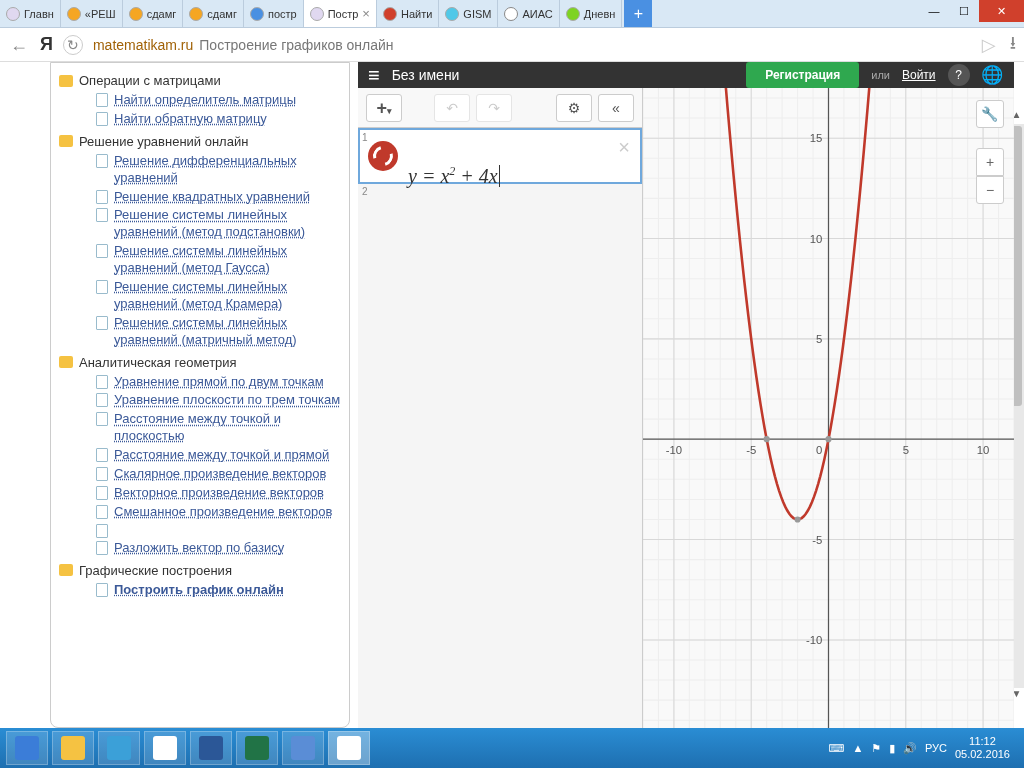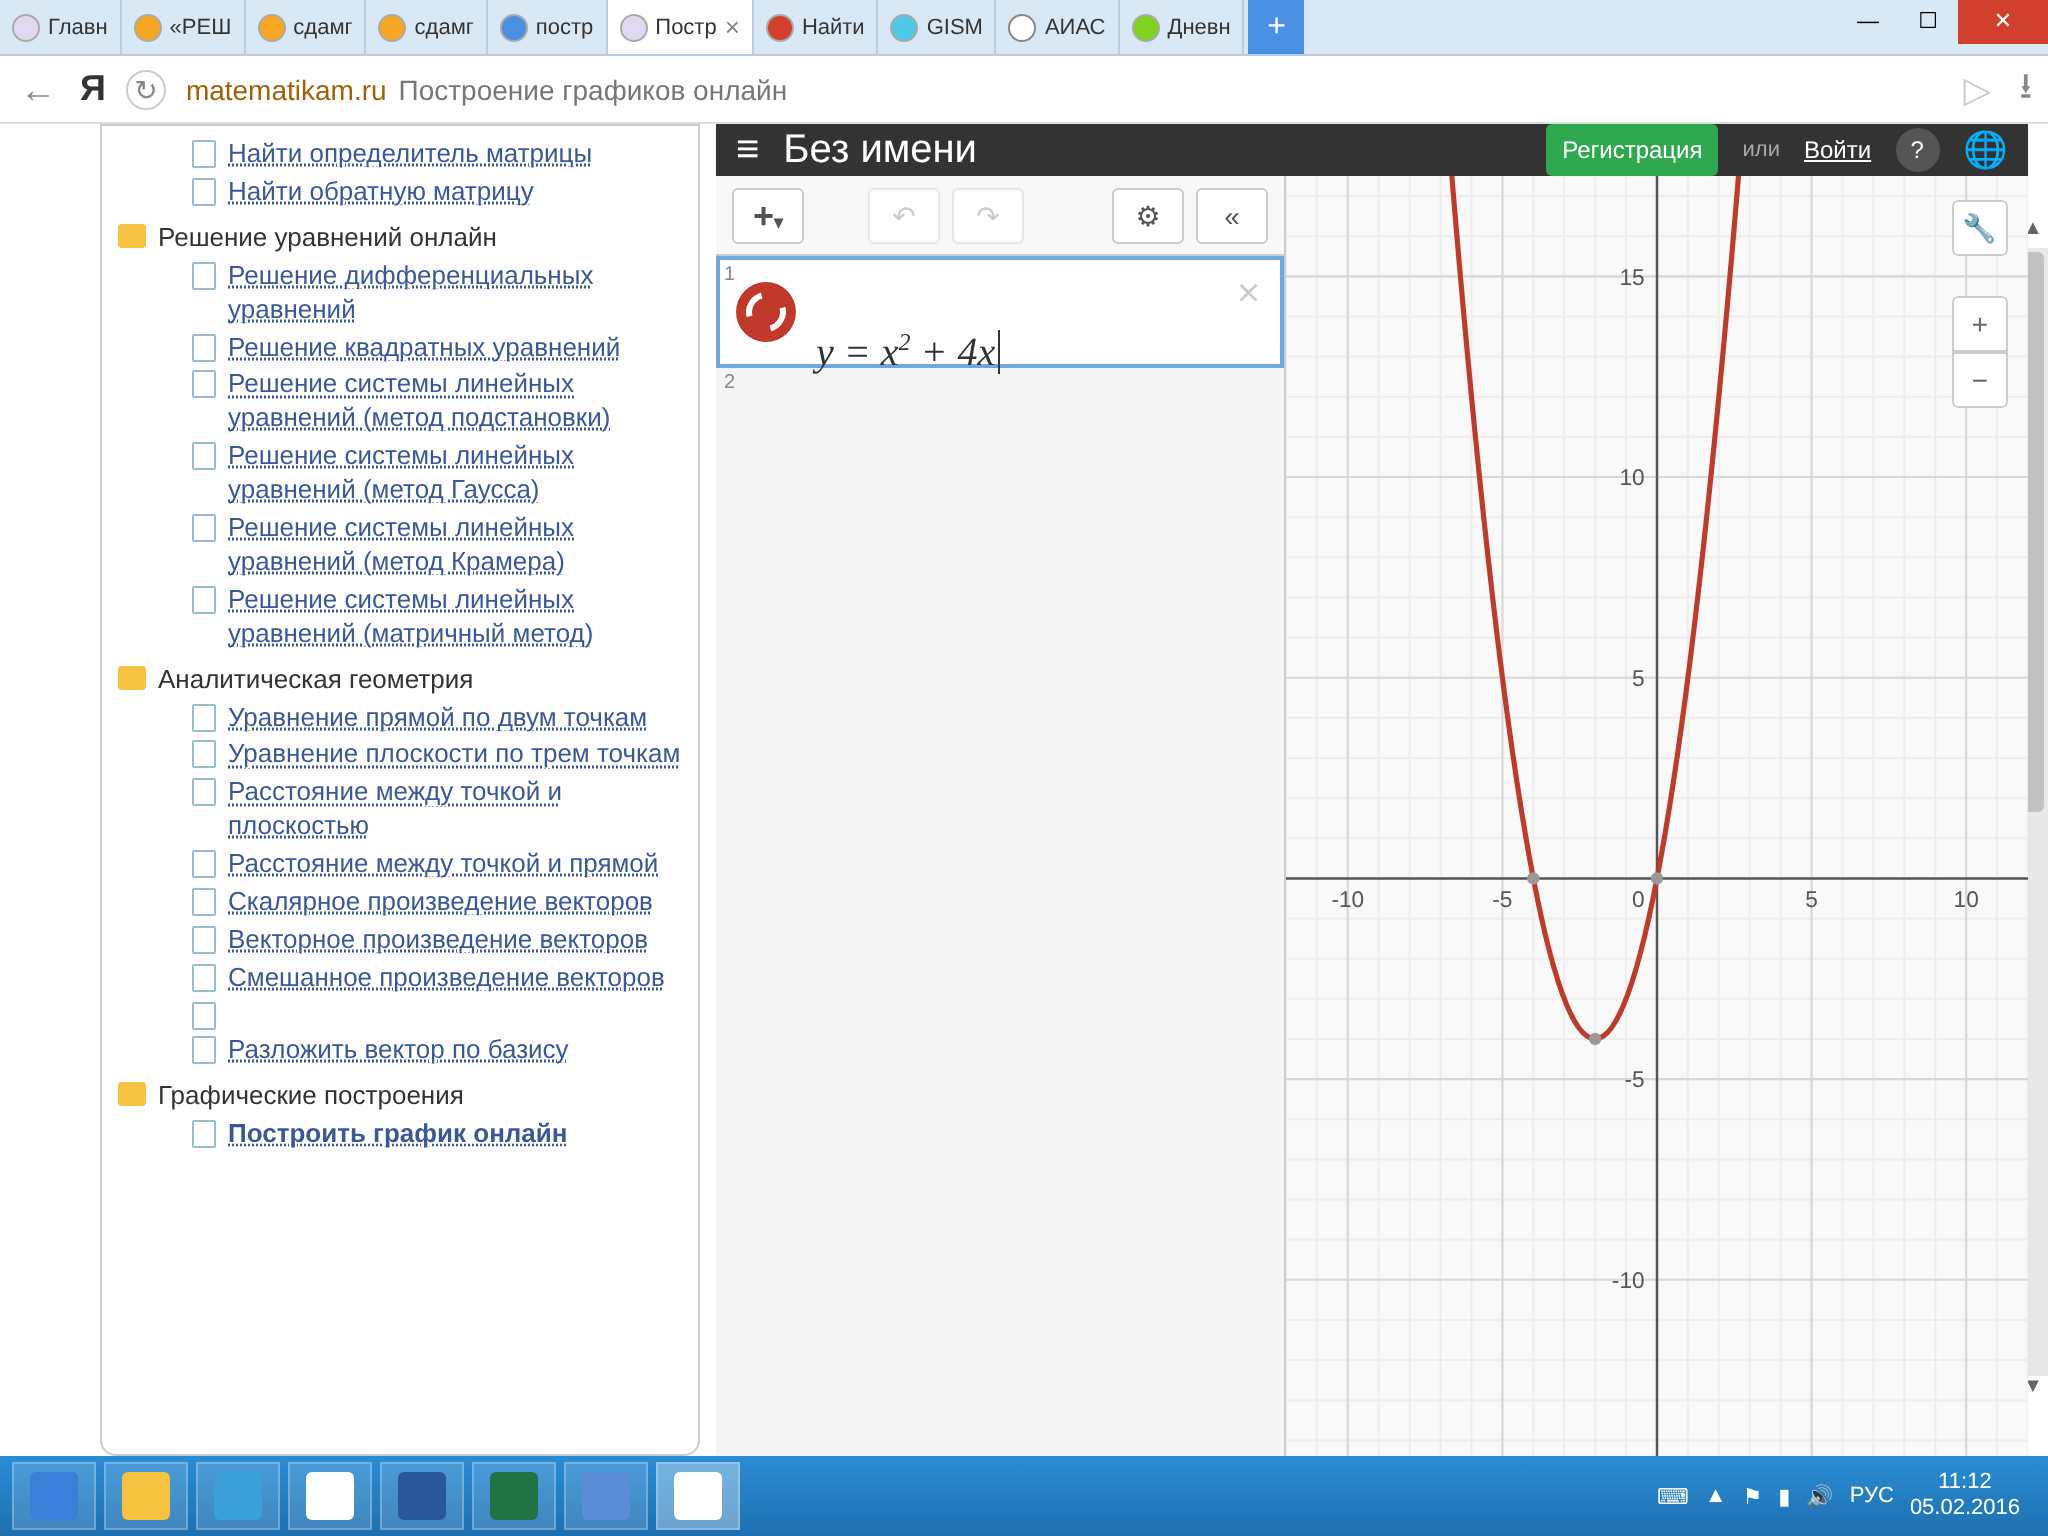--- a/index.html
+++ b/index.html
@@ -40,22 +40,22 @@
 .sb-item { display: flex; align-items: flex-start; gap: 6px; margin: 2px 0 2px 18px; color: #3b5998; text-decoration: underline dotted; cursor: pointer; line-height: 1.3; padding-left: 19px; }
 .sb-item.bold { font-weight: bold; text-decoration: none; }
 .sb-item .doc-icon { width: 12px; height: 14px; background: #fff; border: 1px solid #9bc; border-radius: 1px; flex-shrink: 0; margin-top: 1px; }
 .sb-item span { text-decoration: underline; text-decoration-style: dotted; }
 
 
 .content { flex: 1; position: relative; margin-left: 8px; overflow: hidden; }
 .graph-app { position: absolute; left: 0; top: 0; right: 10px; bottom: 0; background: #fff; display: flex; flex-direction: column; }
 .ga-header { background: #333; height: 38px; display: flex; align-items: center; padding: 0 10px; color: #fff; gap: 12px; }
 .ga-header .menu-btn { font-size: 20px; cursor: pointer; }
-.ga-header .title { font-size: 20px; flex: 1; }
-.ga-header .reg-btn { background: #2fa84f; padding: 6px 8px; border-radius: 3px; font-size: 12px; cursor: pointer; font-weight: normal; }
+.ga-header .title { font-size: 14px; flex: 1; }
+.ga-header .reg-btn { background: #2fa84f; padding: 6px 19px; border-radius: 3px; font-size: 12px; cursor: pointer; font-weight: bold; }
 .ga-header .or { font-size: 11px; color: #aaa; }
 .ga-header .login { text-decoration: underline; font-size: 12px; cursor: pointer; }
 .ga-header .help { width: 22px; height: 22px; border-radius: 50%; background: #555; text-align: center; line-height: 22px; cursor: pointer; }
 .ga-header .globe { font-size: 18px; cursor: pointer; }
 
 .ga-body { flex: 1; display: flex; position: relative; }
 .ga-left { width: 285px; border-right: 1px solid #ccc; display: flex; flex-direction: column; }
 .ga-toolbar { height: 40px; border-bottom: 1px solid #ccc; display: flex; align-items: center; padding: 0 8px; gap: 6px; background: #f8f8f8; }
 .tbtn { width: 36px; height: 28px; border: 1px solid #ccc; border-radius: 3px; background: #fff; text-align: center; line-height: 26px; color: #555; cursor: pointer; font-size: 14px; }
 .tbtn.plus { font-weight: bold; font-size: 18px; }
@@ -157,20 +157,24 @@
   <div class="url">
     <span class="domain">matematikam.ru</span>
     <span>Построение графиков онлайн</span>
   </div>
   <div class="navbtn" style="color:#ccc;">▷</div>
   <div class="dl">⭳</div>
 </div>
 
 <div class="main">
   <div class="sidebar" id="sidebar">
+      <div class="sb-section">
+        <span class="folder-icon"></span>
+        <span>Операции с матрицами</span>
+      </div>
       <div class="sb-item">
         <span class="doc-icon"></span>
         <span>Найти определитель матрицы</span>
       </div>
       <div class="sb-item">
         <span class="doc-icon"></span>
         <span>Найти обратную матрицу</span>
       </div>
       <div class="sb-section">
         <span class="folder-icon"></span>

